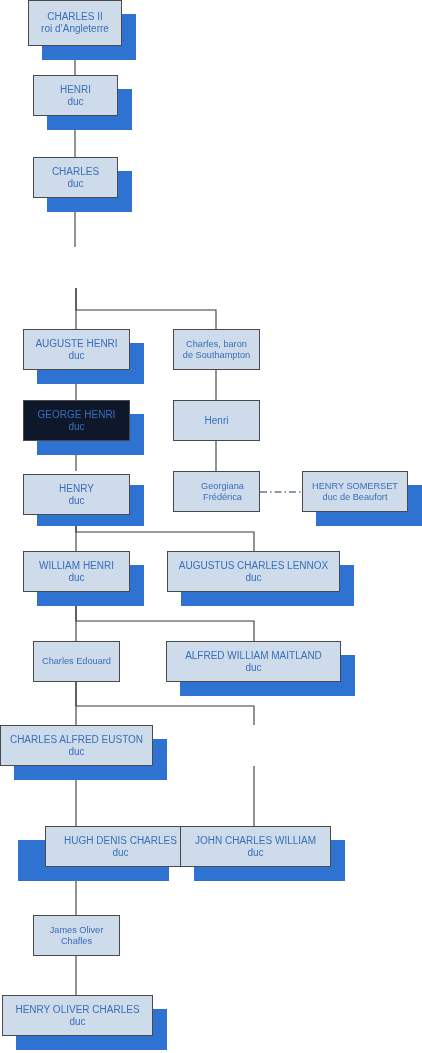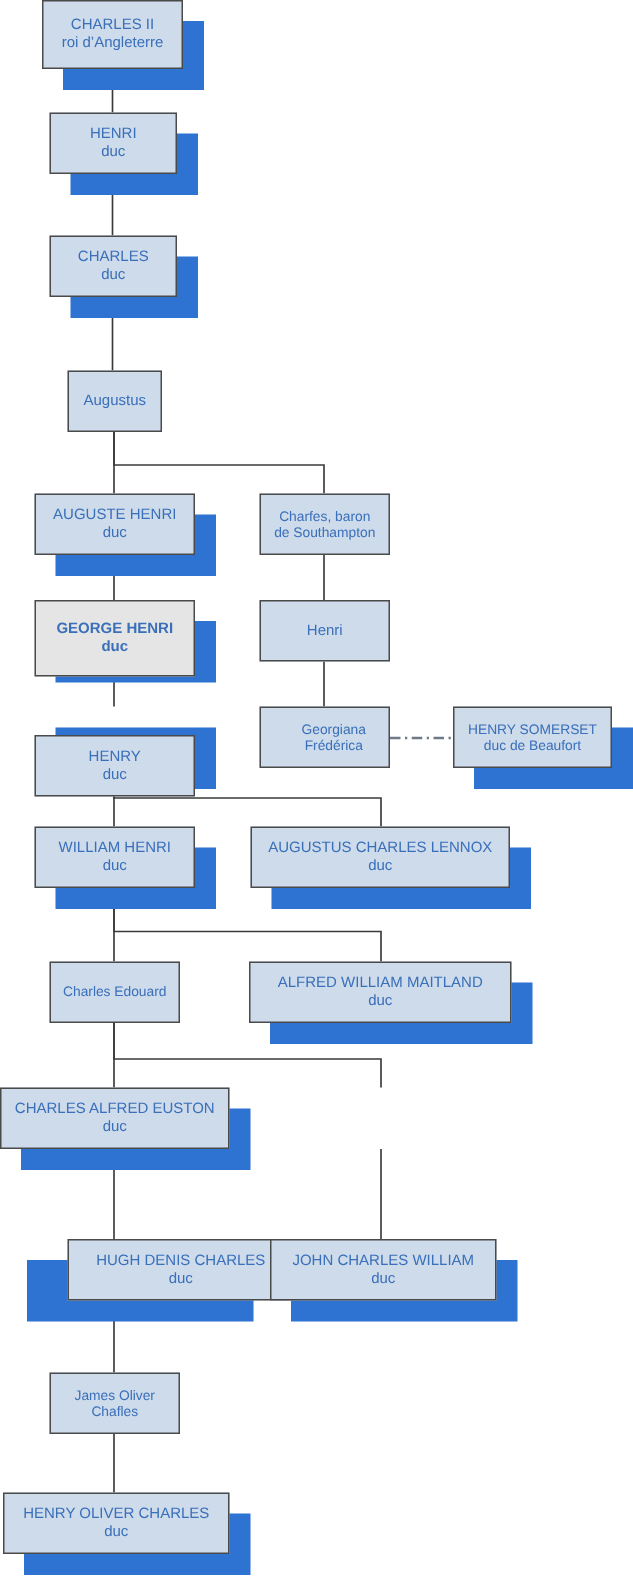--- a/index.html
+++ b/index.html
@@ -90,39 +90,36 @@
       <span class="l2">roi d’Angleterre</span>
     </div>
     <div class="node size-10" style="left: 33px; top: 75px; width: 85px; height: 41px; background: rgb(205, 219, 234); border-color: rgb(74, 74, 74); color: rgb(58, 111, 186);">
       <span class="l1">HENRI</span>
       <span class="l2">duc</span>
     </div>
     <div class="node size-10" style="left: 33px; top: 157px; width: 85px; height: 41px; background: rgb(205, 219, 234); border-color: rgb(74, 74, 74); color: rgb(58, 111, 186);">
       <span class="l1">CHARLES</span>
       <span class="l2">duc</span>
     </div>
-    <div class="node size-10" style="left: 45px; top: 247px; width: 63px; height: 41px; background: rgb(205, 219, 234); border-color: rgb(74, 74, 74); color: rgb(58, 111, 186);">
-      <span class="l1">Augustus</span>
-    </div>
     <div class="node size-10" style="left: 23px; top: 329px; width: 107px; height: 41px; background: rgb(205, 219, 234); border-color: rgb(74, 74, 74); color: rgb(58, 111, 186);">
       <span class="l1">AUGUSTE HENRI</span>
       <span class="l2">duc</span>
     </div>
     <div class="node size-9" style="left: 173px; top: 329px; width: 87px; height: 41px; background: rgb(205, 219, 234); border-color: rgb(74, 74, 74); color: rgb(58, 111, 186);">
       <span class="l1">Charfes, baron</span>
       <span class="l2">de Southampton</span>
     </div>
-    <div class="node size-10" style="left: 23px; top: 400px; width: 107px; height: 51px; background: #e5e5e5; border-color: rgb(74, 74, 74); color: rgb(58, 111, 186); font-weight: bold;">
+    <div class="node size-10" style="left: 23px; top: 400px; width: 107px; height: 41px; background: #0f172a; border-color: rgb(74, 74, 74); color: rgb(58, 111, 186);">
       <span class="l1">GEORGE HENRI</span>
       <span class="l2">duc</span>
     </div>
     <div class="node size-10" style="left: 173px; top: 400px; width: 87px; height: 41px; background: rgb(205, 219, 234); border-color: rgb(74, 74, 74); color: rgb(58, 111, 186);">
       <span class="l1">Henri</span>
     </div>
-    <div class="node size-10" style="left: 23px; top: 490px; width: 107px; height: 41px; background: rgb(205, 219, 234); border-color: rgb(74, 74, 74); color: rgb(58, 111, 186); text-align: center;">
+    <div class="node size-10" style="left: 23px; top: 474px; width: 107px; height: 41px; background: rgb(205, 219, 234); border-color: rgb(74, 74, 74); color: rgb(58, 111, 186); text-align: center;">
       <span class="l1">HENRY</span>
       <span class="l2">duc</span>
     </div>
     <div class="node size-9" style="left: 173px; top: 471px; width: 87px; height: 41px; background: rgb(205, 219, 234); border-color: rgb(74, 74, 74); color: rgb(58, 111, 186); padding-left: 12px;">
       <span class="l1">Georgiana</span>
       <span class="l2">Frédérica</span>
     </div>
     <div class="node size-9" style="left: 302px; top: 471px; width: 106px; height: 41px; background: rgb(205, 219, 234); border-color: rgb(74, 74, 74); color: rgb(58, 111, 186);">
       <span class="l1">HENRY SOMERSET</span>
       <span class="l2">duc de Beaufort</span>

